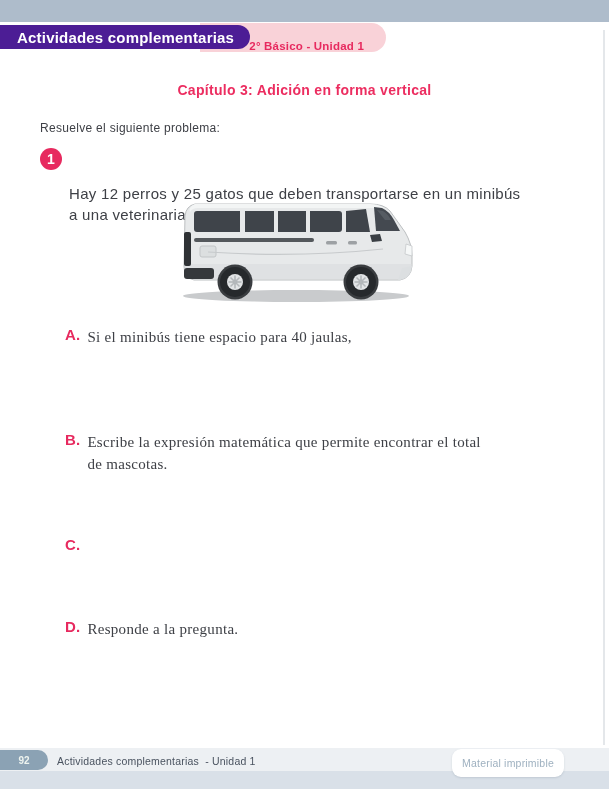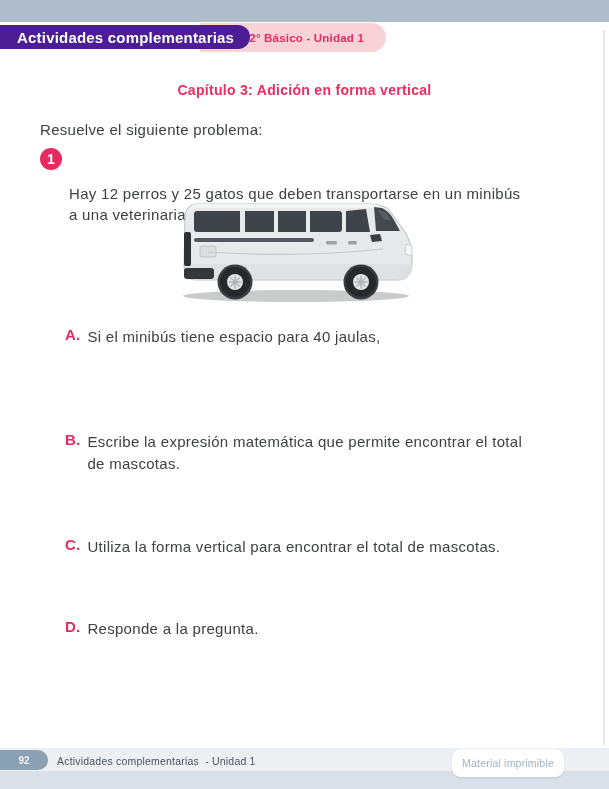--- a/index.html
+++ b/index.html
@@ -9,54 +9,54 @@
     background:#ffffff; overflow:hidden;
     font-family:"Liberation Sans","DejaVu Sans",sans-serif;
     color:#3e4046;
   }
   .topbar { position:absolute; left:0; top:0; width:609px; height:22px; background:#aebccb; }
   .page-edge { position:absolute; left:603px; top:30px; width:2px; height:715px; background:#e4e7ea; }
 
   .pill-light {
     position:absolute; left:200px; top:23px; width:186px; height:29px;
     background:#f9d2d8; border-radius:0 16px 16px 0;
-    display:flex; align-items:center; justify-content:flex-end; padding-right:22px;
+    display:flex; align-items:flex-end; justify-content:flex-end; padding-right:22px;
     font-size:11.5px; font-weight:bold; color:#e72a5f; letter-spacing:.2px;
   }
   .pill-main {
     position:absolute; left:0; top:25px; width:250px; height:24px;
     background:#4c1d95; border-radius:0 14px 14px 0;
     display:flex; align-items:center; padding-left:17px;
     font-size:15px; font-weight:bold; color:#ffffff; letter-spacing:.2px;
   }
 
   .title {
     position:absolute; left:0; top:82px; width:609px; text-align:center;
     font-size:14px; font-weight:bold; color:#ec2d60; letter-spacing:.3px;
   }
 
-  .intro { position:absolute; left:40px; top:121px; font-size:15px; letter-spacing:.3px; }
+  .intro { position:absolute; left:40px; top:121px; font-size:12px; letter-spacing:.3px; }
 
   .problem { position:absolute; left:40px; top:147px; width:540px; display:flex; }
   .num-badge {
     flex:0 0 auto; width:22px; height:22px; border-radius:50%;
     background:#e72a5f; color:#ffffff; font-weight:bold; font-size:14px;
     display:flex; align-items:center; justify-content:center; margin-right:7px; margin-top:1px;
   }
   .ptext { font-size:15px; line-height:21px; letter-spacing:.3px;margin-top:36px; }
 
   .van-wrap { position:absolute; left:178px; top:194px; width:238px; height:112px; }
 
   .question { position:absolute; left:65px; width:510px; display:flex; }
   .q-a { top:326px; }
   .q-b { top:431px; }
   .q-c { top:536px; }
   .q-d { top:618px; }
   .qletter { flex:0 0 auto; font-size:15px; font-weight:bold; color:#e72a5f; margin-right:7px; letter-spacing:.2px; }
-  .qtext { font-size:15px; line-height:22px; letter-spacing:.3px; }
+  .qtext { font-size:15px; line-height:22px; letter-spacing:.3px;font-family:Liberation Serif, serif; }
 
   .footer-band1 { position:absolute; left:0; top:748px; width:609px; height:23px; background:#edf0f3; }
   .footer-band2 { position:absolute; left:0; top:771px; width:609px; height:18px; background:#d9e0e8; }
   .page-pill {
     position:absolute; left:0; top:750px; width:48px; height:20px;
     background:#8ba2b4; border-radius:0 10px 10px 0;
     display:flex; align-items:center; justify-content:center;
     font-size:10px; color:#eef4ef; font-weight:bold;
   }
   .breadcrumb {
@@ -169,23 +169,20 @@
   <div class="question q-b">
     <span class="qletter">B.</span>
     <div class="qtext">
       <span>Escribe la expresión matemática que permite encontrar el total</span><br>
       <span>de mascotas.</span>
     </div>
   </div>
 
   <div class="question q-c">
     <span class="qletter">C.</span>
-    <div class="qtext">
-      <span>Utiliza la forma vertical para encontrar el total de mascotas.</span>
-    </div>
   </div>
 
   <div class="question q-d">
     <span class="qletter">D.</span>
     <div class="qtext">
       <span>Responde a la pregunta.</span>
     </div>
   </div>
 
   <div class="footer-band1"></div>

